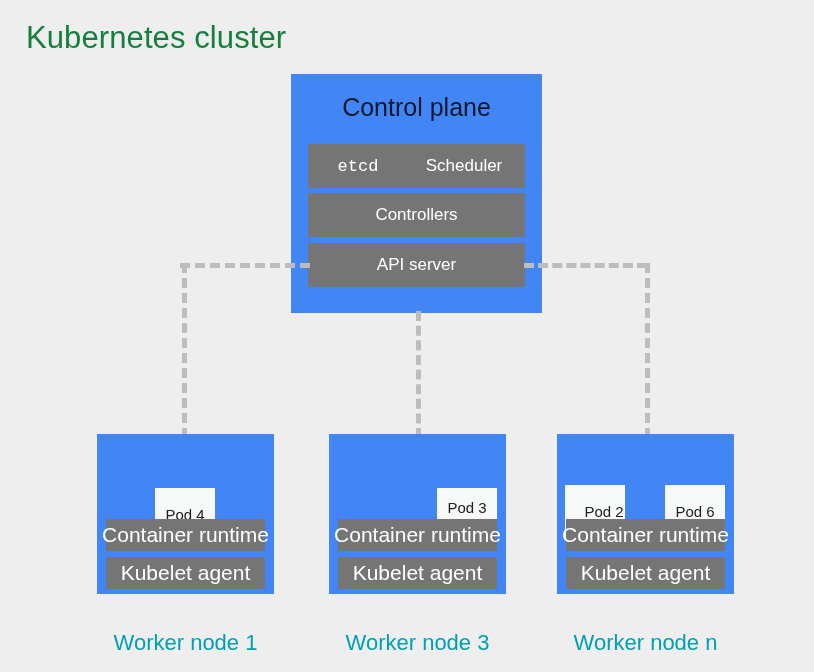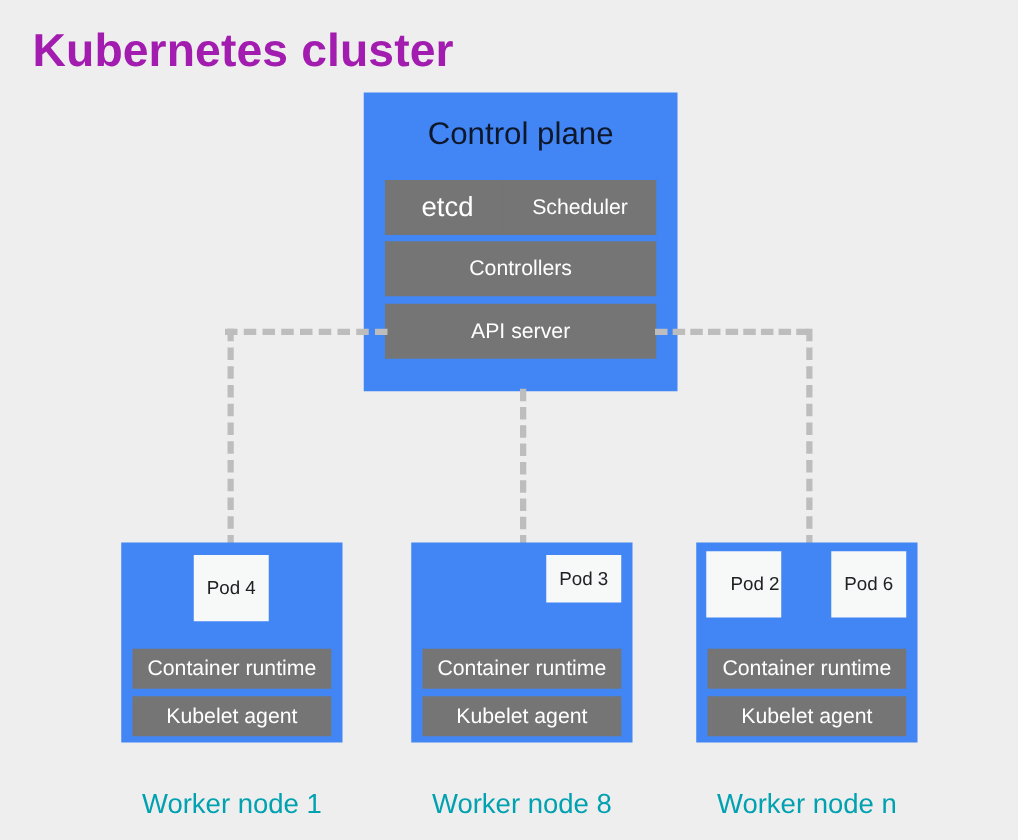--- a/index.html
+++ b/index.html
@@ -17,25 +17,24 @@
     position: relative;
     width: 814px;
     height: 672px;
   }
 
   
   .title {
     position: absolute;
     left: 26px;
     top: 20px;
-    font-size: 37px;
-    color: #a21caf;
+    font-size: 31px;
+    color: #15803d;
     letter-spacing: 0.1px;
     white-space: nowrap;
-    font-weight: bold;
   }
 
   
   .blue-box {
     position: absolute;
     background: #4285f4;
     box-sizing: border-box;
   }
 
   
@@ -63,21 +62,22 @@
     align-items: center;
     justify-content: center;
     box-sizing: border-box;
     white-space: nowrap;
   }
   #cp-etcd {
     left: 17px;
     top: 70px;
     width: 100px;
     height: 44px;
-    font-size: 22px;
+    font-size: 17px;
+    font-family: Liberation Mono, monospace;
   }
   #cp-scheduler {
     left: 112px;
     top: 70px;
     width: 122px;
     height: 44px;
     font-size: 17px;
     text-align: right;
   }
   #cp-controllers {
@@ -109,30 +109,31 @@
   .pod {
     position: absolute;
     background: #f7f8f8;
     color: #202124;
     display: flex;
     align-items: center;
     justify-content: center;
     box-sizing: border-box;
     font-size: 15px;
     white-space: nowrap;
+    margin-top: 44px;
   }
   .node-gray {
     position: absolute;
     background: #757575;
     color: #ffffff;
     display: flex;
     align-items: center;
     justify-content: center;
     box-sizing: border-box;
-    font-size: 17px;
+    font-size: 21px;
     white-space: nowrap;
     left: 9px;
     width: 159px;
     height: 32px;
   }
   .runtime-row { top: 85px; }
   .kubelet-row { top: 123px; }
 
   
   #pod-n1-a {
@@ -232,21 +233,21 @@
     <div class="node-gray runtime-row">Container runtime</div>
     <div class="node-gray kubelet-row">Kubelet agent</div>
   </div>
   <div class="node-caption" id="caption-1">Worker node 1</div>
 
   <div class="blue-box worker-node" id="worker-node-2">
     <div class="pod" id="pod-n2-b">Pod 3</div>
     <div class="node-gray runtime-row">Container runtime</div>
     <div class="node-gray kubelet-row">Kubelet agent</div>
   </div>
-  <div class="node-caption" id="caption-2">Worker node 8</div>
+  <div class="node-caption" id="caption-2">Worker node 3</div>
 
   <div class="blue-box worker-node" id="worker-node-3">
     <div class="pod" id="pod-n3-a">Pod 2</div>
     <div class="pod" id="pod-n3-b">Pod 6</div>
     <div class="node-gray runtime-row">Container runtime</div>
     <div class="node-gray kubelet-row">Kubelet agent</div>
   </div>
   <div class="node-caption" id="caption-3">Worker node n</div>
 
 </div>

